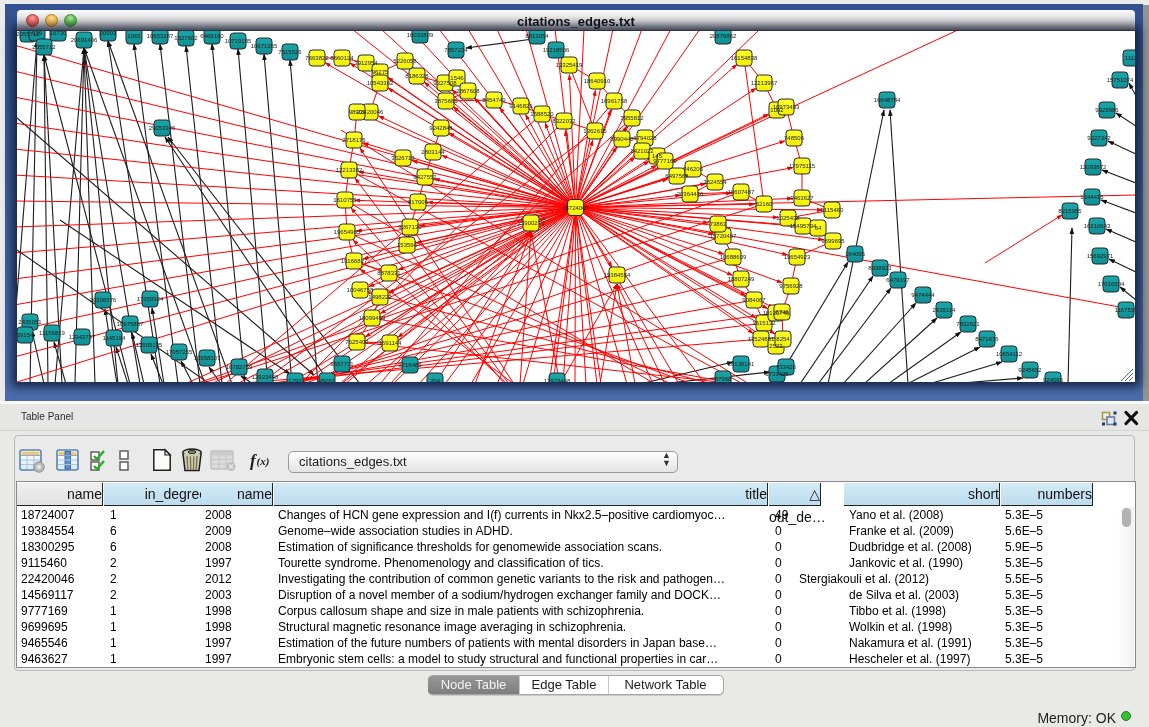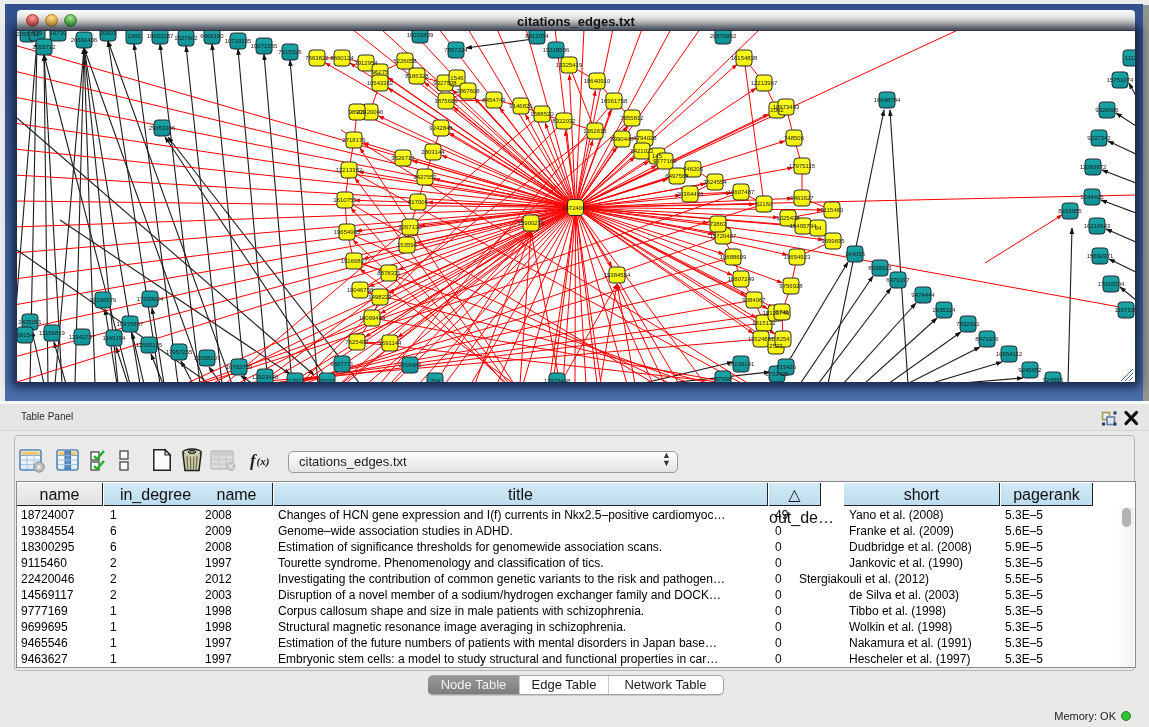--- a/index.html
+++ b/index.html
@@ -19,33 +19,33 @@
 #tp{left:0;top:404px;width:1149px;height:323px;background:#e9e9e7}
 #tphead{left:0;top:404px;width:1149px;height:27px;background:#e6e6e4;border-bottom:1px solid #d4d4d2}
 #tptitle{left:21px;top:411px;font-size:10px;color:#2c2c2c}
 #panel{left:14px;top:435px;width:1121px;height:236px;background:#eaeaea;border:1px solid #b8b8b8;border-radius:4px}
 
 #dd{left:288px;top:451px;width:390px;height:22px;background:linear-gradient(#fdfdfd,#eee 60%,#e3e3e3);border:1px solid #9a9a9a;border-radius:5px}
 #ddtext{left:299px;top:454px;font-size:13px;color:#1c1c1c}
 #ddarr{left:662px;top:451px;font-size:9px;color:#333;line-height:8px}
 
 #tbl{left:16px;top:481px;width:1120px;height:187px;background:#fff;border:1px solid #8a8a8a}
-.hc{position:absolute;top:483px;height:23px;background:linear-gradient(#d3eaf6,#bcdcee);border-right:1px solid #222;border-bottom:1px solid #222;font-size:16px;color:#111;text-align:center;line-height:23px}
+.hc{position:absolute;top:483px;height:23px;background:linear-gradient(#d3eaf6,#bcdcee);border-right:1px solid #222;border-bottom:1px solid #222;font-size:14px;color:#111;text-align:right;line-height:23px}
 .row{position:absolute;left:0;width:1117px;height:16px;font-size:12px;color:#000}
 .row span{position:absolute;top:1px;white-space:nowrap}
 
 #sbt{left:1119px;top:507px;width:15px;height:159px;background:linear-gradient(90deg,#fcfcfc,#f1f1f1)}
 #sbth{left:1122px;top:508px;width:9px;height:19px;border-radius:4.5px;background:#b3b3b3}
 
 #tabs{left:428px;top:675px;width:296px;height:20px;background:#fff;border:1px solid #a6a6a6;border-radius:5px;box-shadow:0 1px 1px rgba(0,0,0,.15)}
 .tab{position:absolute;top:0;height:18px;font-size:13px;text-align:center;line-height:18px;color:#1c1c1c}
 #tab1{left:0;width:91px;background:linear-gradient(#989898,#7d7d7d);color:#f3f3f3;border-radius:4px 0 0 4px}
 #tab2{left:91px;width:89px;border-left:1px solid #c9c9c9}
 #tab3{left:180px;width:114px;border-left:1px solid #c9c9c9}
-#mem{right:33px;top:710px;font-size:11px;color:#222}
+#mem{right:33px;top:710px;font-size:14px;color:#222}
 #memdot{left:1121px;top:711px;width:10px;height:10px;border-radius:50%;background:#2fc32f;border:1px solid #2a7a2a}
 </style></head><body>
 <div id="app">
 <div class="abs" id="deskright"></div>
 <div class="abs" id="frame"></div>
 <div class="abs" id="titlebar"></div>
 <div class="abs tl" id="tlr"></div>
     <div class="abs tl" id="tly"></div>
     <div class="abs tl" id="tlg"></div>
 <div class="abs" id="title">citations_edges.txt</div>
@@ -759,21 +759,21 @@
 <div class="abs" id="dd"></div>
 <div class="abs" id="ddtext">citations_edges.txt</div>
 <div class="abs" id="ddarr">▲<br>▼</div>
 <div class="abs" id="tbl"></div>
 <div class="hc" style="left:17px;width:86px;background:linear-gradient(#efefef,#e2e2e2)">name</div>
 <div class="hc" style="left:104px;width:104px">in_degree</div>
 <div class="hc" style="left:201px;width:72px">name</div>
 <div class="hc" style="left:274px;width:494px">title</div>
 <div class="hc" style="left:769px;width:52px">△ out_de…</div>
 <div class="hc" style="left:844px;width:156px">short</div>
-<div class="hc" style="left:1001px;width:92px">pagerank</div>
+<div class="hc" style="left:1001px;width:92px">numbers</div>
 <div class="row" style="top:507px">
       <span style="left:21px">18724007</span>
       <span style="left:110px">1</span>
       <span style="left:205px">2008</span>
       <span style="left:278px">Changes of HCN gene expression and I(f) currents in Nkx2.5–positive cardiomyoc…</span>
       <span style="left:775px">49</span>
       <span style="left:849px">Yano et al. (2008)</span>
       <span style="left:1005px">5.3E–5</span>
     </div>
     <div class="row" style="top:523px">

